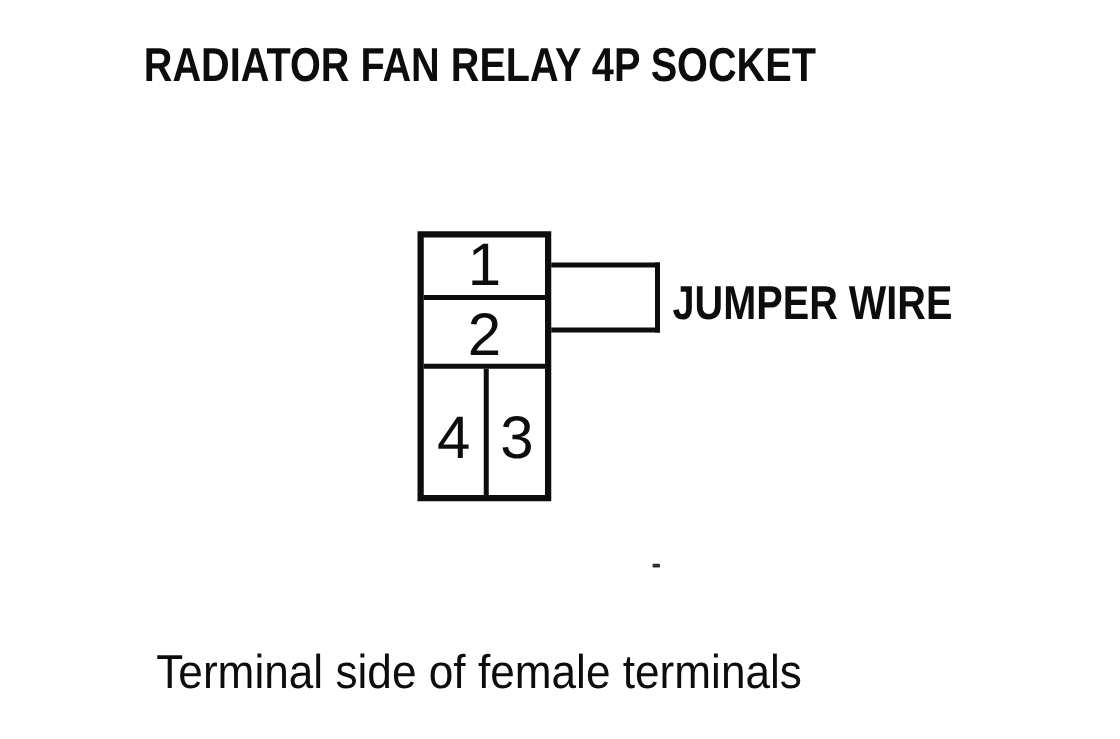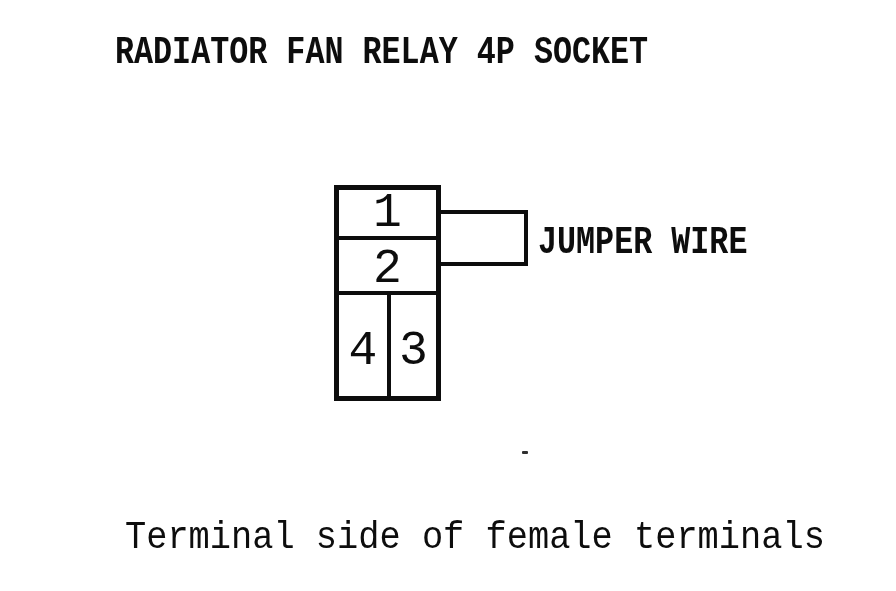--- a/index.html
+++ b/index.html
@@ -6,21 +6,21 @@
     margin: 0;
     padding: 0;
     background: #ffffff;
   }
   .page {
     position: relative;
     width: 896px;
     height: 591px;
     background: var(--paper, #ffffff);
     overflow: hidden;
-    font-family: Liberation Mono, monospace;
+    font-family: Liberation Sans, sans-serif;
     color: var(--ink, #0d0d0d);
   }
   .title {
     position: absolute;
     left: 115px;
     top: 31px;
     font-size: 38px;
     font-weight: 700;
     line-height: 1.16;
     white-space: nowrap;

